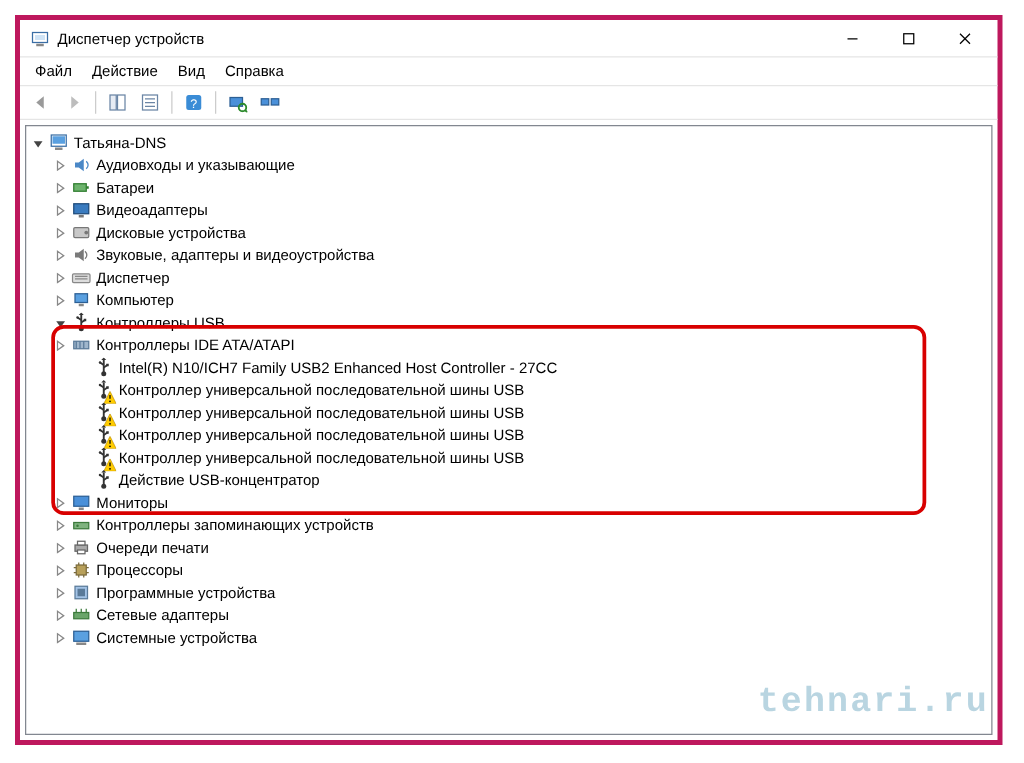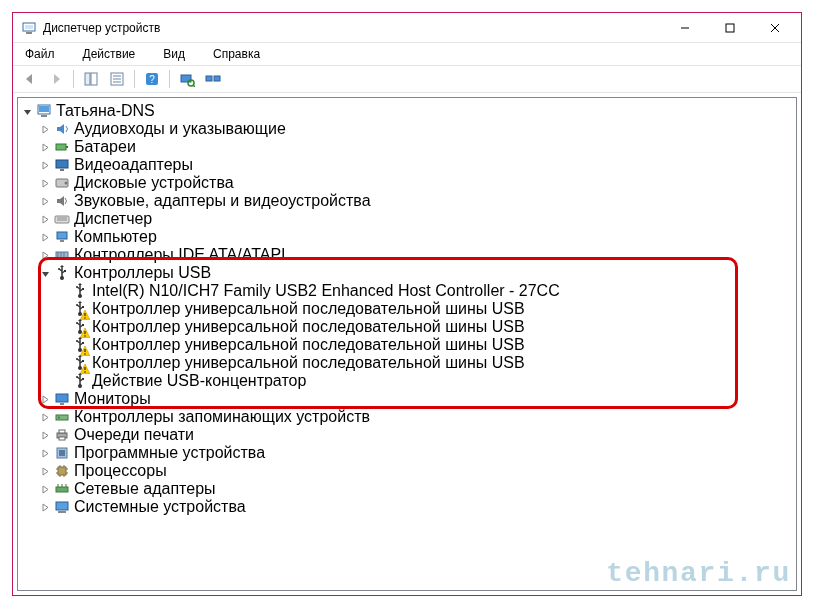--- a/index.html
+++ b/index.html
@@ -8,21 +8,21 @@
     font-family: "Segoe UI", Tahoma, sans-serif;
     font-size: 12px;
     background: #fff;
     color: #000;
     width: 819px;
     height: 610px;
     position: relative;
     overflow: hidden;
   }
   .window {
-    border: 1px solid #be185d;
+    border: 4px solid #be185d;
     width: 790px;
     height: 584px;
     margin: 12px;
     display: flex;
     flex-direction: column;
     background: #fff;
   }
   .titlebar {
     display: flex;
     align-items: center;
@@ -40,21 +40,21 @@
     font-size: 12px;
   }
   .winbtn {
     width: 45px; height: 28px;
     display: flex; align-items: center; justify-content: center;
     color: #333;
   }
   .winbtn svg { width: 10px; height: 10px; }
   .menubar {
     display: flex;
-    gap: 12px;
+    gap: 0;
     padding: 2px 4px;
     height: 22px;
     align-items: center;
   }
   .menu-item {
     padding: 2px 8px;
     font-size: 12px;
   }
   .toolbar {
     display: flex;
@@ -102,31 +102,31 @@
     width: 16px; height: 16px;
     margin: 0 4px 0 2px;
     flex-shrink: 0;
     position: relative;
   }
   .warn-overlay {
     position: absolute;
     right: -2px; bottom: -2px;
     width: 10px; height: 10px;
   }
-  .node-label { font-size: 16px; }
+  .node-label { font-size: 12px; }
   .highlight-box {
     position: absolute;
     border: 3px solid #d80000;
     border-radius: 10px;
     pointer-events: none;
   }
   .watermark {
     position: absolute;
     right: 28px;
-    bottom: 21px;
+    bottom: 32px;
     font-family: "Courier New", monospace;
     font-size: 28px;
     letter-spacing: 0.06em;
     font-weight: bold;
     color: rgba(80,150,180,0.40);
     pointer-events: none;
   }
 </style>
 </head>
 <body>
@@ -320,47 +320,47 @@
         <span class="node-icon"><svg viewBox="0 0 16 16">
             <rect x="3" y="3" width="10" height="7" fill="#5aa0e0" stroke="#2c5f94"></rect>
             <rect x="6" y="11" width="4" height="2" fill="#888"></rect>
           </svg></span>
         <span class="node-label">Компьютер</span>
       </div>
       <div class="tree-row">
         <span class="sp"></span>
         <span class="exp">
           <svg viewBox="0 0 9 9">
+            <path d="M1 3 L8 3 L4.5 8 Z" fill="#444"></path>
+          </svg>
+        </span>
+        <span class="node-icon"><svg viewBox="0 0 16 16">
+            <circle cx="8" cy="13" r="2" fill="#333"></circle>
+            <line x1="8" y1="13" x2="8" y2="2" stroke="#333" stroke-width="1.5"></line>
+            <path d="M8 6 L5 4 M8 8 L11 6" stroke="#333" stroke-width="1.5" fill="none"></path>
+            <circle cx="5" cy="4" r="1" fill="#333"></circle>
+            <rect x="10" y="5" width="2" height="2" fill="#333"></rect>
+            <path d="M6 2 L8 0 L10 2 Z" fill="#333"></path>
+          </svg></span>
+        <span class="node-label">Контроллеры USB</span>
+      </div>
+      <div class="tree-row">
+        <span class="sp"></span>
+        <span class="exp">
+          <svg viewBox="0 0 9 9">
             <path d="M2 1 L7 4.5 L2 8 Z" fill="none" stroke="#888" stroke-width="1"></path>
           </svg>
         </span>
         <span class="node-icon"><svg viewBox="0 0 16 16">
             <rect x="2" y="5" width="12" height="6" fill="#9fb6cc" stroke="#5a7a99"></rect>
             <line x1="4" y1="5" x2="4" y2="11" stroke="#5a7a99"></line>
             <line x1="7" y1="5" x2="7" y2="11" stroke="#5a7a99"></line>
             <line x1="10" y1="5" x2="10" y2="11" stroke="#5a7a99"></line>
           </svg></span>
         <span class="node-label">Контроллеры IDE ATA/ATAPI</span>
-      </div>
-      <div class="tree-row">
-        <span class="sp"></span>
-        <span class="exp">
-          <svg viewBox="0 0 9 9">
-            <path d="M1 3 L8 3 L4.5 8 Z" fill="#444"></path>
-          </svg>
-        </span>
-        <span class="node-icon"><svg viewBox="0 0 16 16">
-            <circle cx="8" cy="13" r="2" fill="#333"></circle>
-            <line x1="8" y1="13" x2="8" y2="2" stroke="#333" stroke-width="1.5"></line>
-            <path d="M8 6 L5 4 M8 8 L11 6" stroke="#333" stroke-width="1.5" fill="none"></path>
-            <circle cx="5" cy="4" r="1" fill="#333"></circle>
-            <rect x="10" y="5" width="2" height="2" fill="#333"></rect>
-            <path d="M6 2 L8 0 L10 2 Z" fill="#333"></path>
-          </svg></span>
-        <span class="node-label">Контроллеры USB</span>
       </div>
       <div class="tree-row">
         <span class="sp"></span>
         <span class="sp"></span>
         <span class="exp"></span>
         <span class="node-icon"><svg viewBox="0 0 16 16">
             <circle cx="8" cy="13" r="2" fill="#333"></circle>
             <line x1="8" y1="13" x2="8" y2="2" stroke="#333" stroke-width="1.5"></line>
             <path d="M8 6 L5 4 M8 8 L11 6" stroke="#333" stroke-width="1.5" fill="none"></path>
             <circle cx="5" cy="4" r="1" fill="#333"></circle>
@@ -487,33 +487,20 @@
           <svg viewBox="0 0 9 9">
             <path d="M2 1 L7 4.5 L2 8 Z" fill="none" stroke="#888" stroke-width="1"></path>
           </svg>
         </span>
         <span class="node-icon"><svg viewBox="0 0 16 16">
             <rect x="3" y="6" width="10" height="5" fill="#aaa" stroke="#666"></rect>
             <rect x="5" y="3" width="6" height="3" fill="#fff" stroke="#666"></rect>
             <rect x="5" y="10" width="6" height="3" fill="#fff" stroke="#666"></rect>
           </svg></span>
         <span class="node-label">Очереди печати</span>
-      </div>
-      <div class="tree-row">
-        <span class="sp"></span>
-        <span class="exp">
-          <svg viewBox="0 0 9 9">
-            <path d="M2 1 L7 4.5 L2 8 Z" fill="none" stroke="#888" stroke-width="1"></path>
-          </svg>
-        </span>
-        <span class="node-icon"><svg viewBox="0 0 16 16">
-            <rect x="3" y="3" width="10" height="10" fill="#a3c3e6" stroke="#5a7a99"></rect>
-            <rect x="5" y="5" width="6" height="6" fill="#5a7a99"></rect>
-          </svg></span>
-        <span class="node-label">Программные устройства</span>
       </div>
       <div class="tree-row">
         <span class="sp"></span>
         <span class="exp">
           <svg viewBox="0 0 9 9">
             <path d="M2 1 L7 4.5 L2 8 Z" fill="none" stroke="#888" stroke-width="1"></path>
           </svg>
         </span>
         <span class="node-icon"><svg viewBox="0 0 16 16">
             <rect x="4" y="4" width="8" height="8" fill="#b8a05a" stroke="#7a6a3c"></rect>
@@ -529,20 +516,33 @@
         <span class="node-label">Процессоры</span>
       </div>
       <div class="tree-row">
         <span class="sp"></span>
         <span class="exp">
           <svg viewBox="0 0 9 9">
             <path d="M2 1 L7 4.5 L2 8 Z" fill="none" stroke="#888" stroke-width="1"></path>
           </svg>
         </span>
         <span class="node-icon"><svg viewBox="0 0 16 16">
+            <rect x="3" y="3" width="10" height="10" fill="#a3c3e6" stroke="#5a7a99"></rect>
+            <rect x="5" y="5" width="6" height="6" fill="#5a7a99"></rect>
+          </svg></span>
+        <span class="node-label">Программные устройства</span>
+      </div>
+      <div class="tree-row">
+        <span class="sp"></span>
+        <span class="exp">
+          <svg viewBox="0 0 9 9">
+            <path d="M2 1 L7 4.5 L2 8 Z" fill="none" stroke="#888" stroke-width="1"></path>
+          </svg>
+        </span>
+        <span class="node-icon"><svg viewBox="0 0 16 16">
             <rect x="2" y="6" width="12" height="5" fill="#6aa56a" stroke="#3c7a3c"></rect>
             <line x1="4" y1="6" x2="4" y2="3" stroke="#3c7a3c"></line>
             <line x1="8" y1="6" x2="8" y2="3" stroke="#3c7a3c"></line>
             <line x1="12" y1="6" x2="12" y2="3" stroke="#3c7a3c"></line>
           </svg></span>
         <span class="node-label">Сетевые адаптеры</span>
       </div>
       <div class="tree-row">
         <span class="sp"></span>
         <span class="exp">

